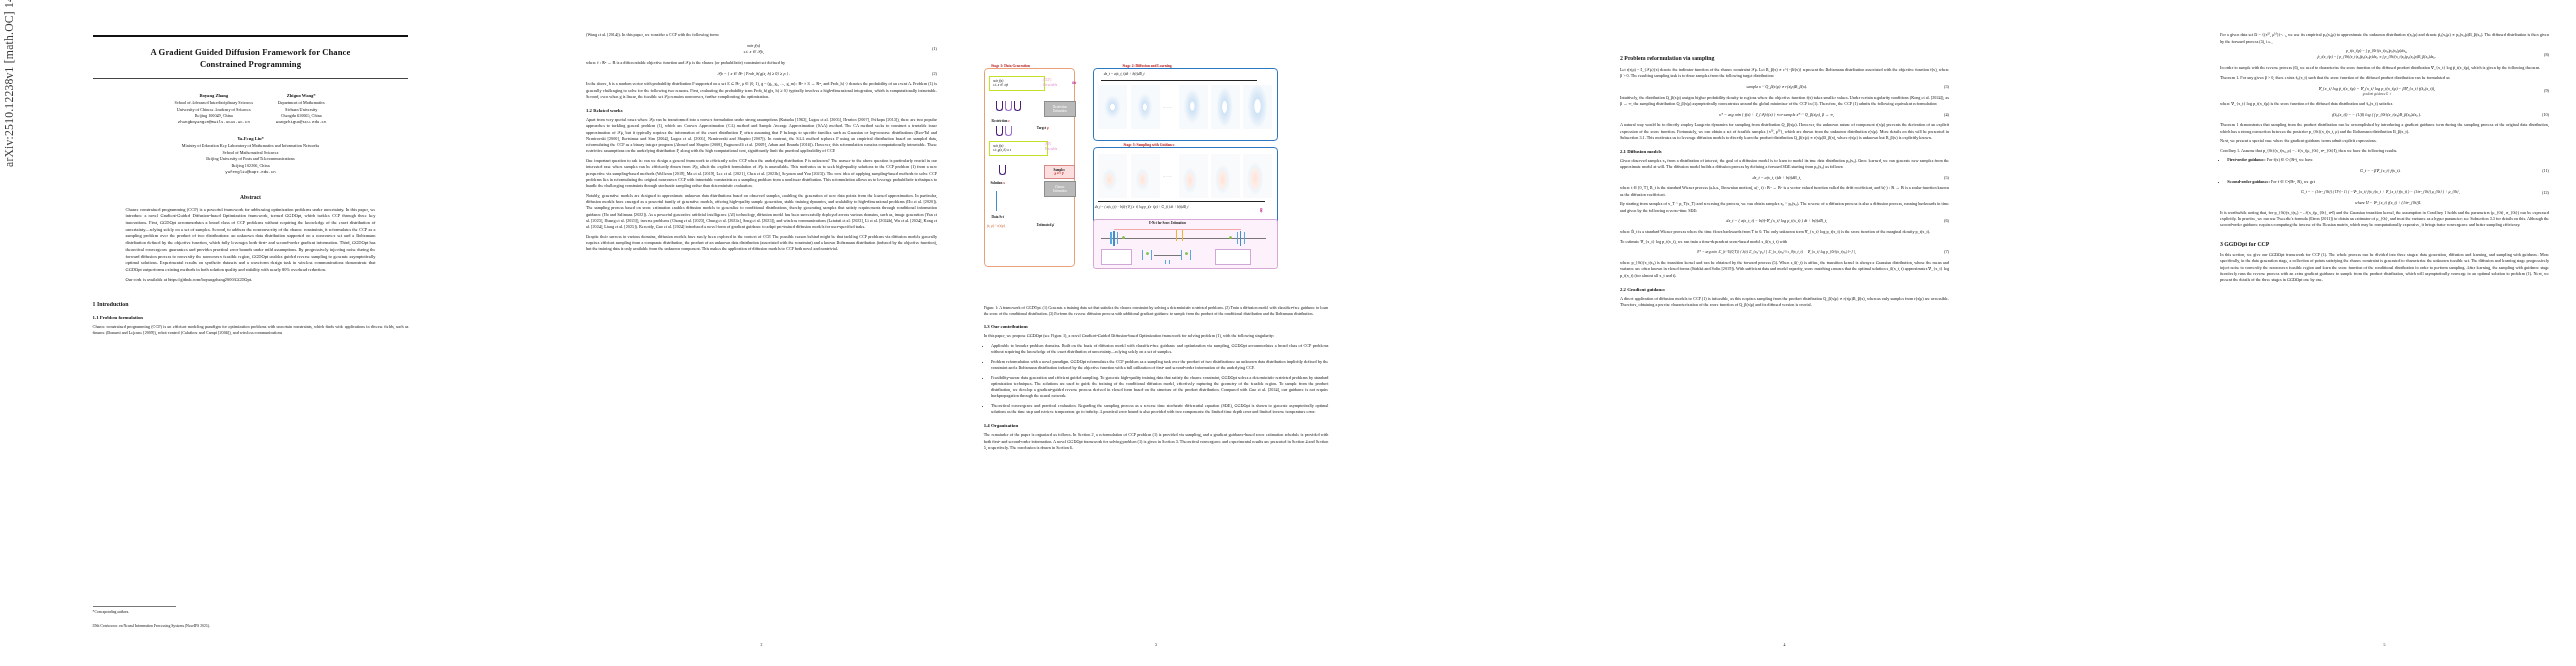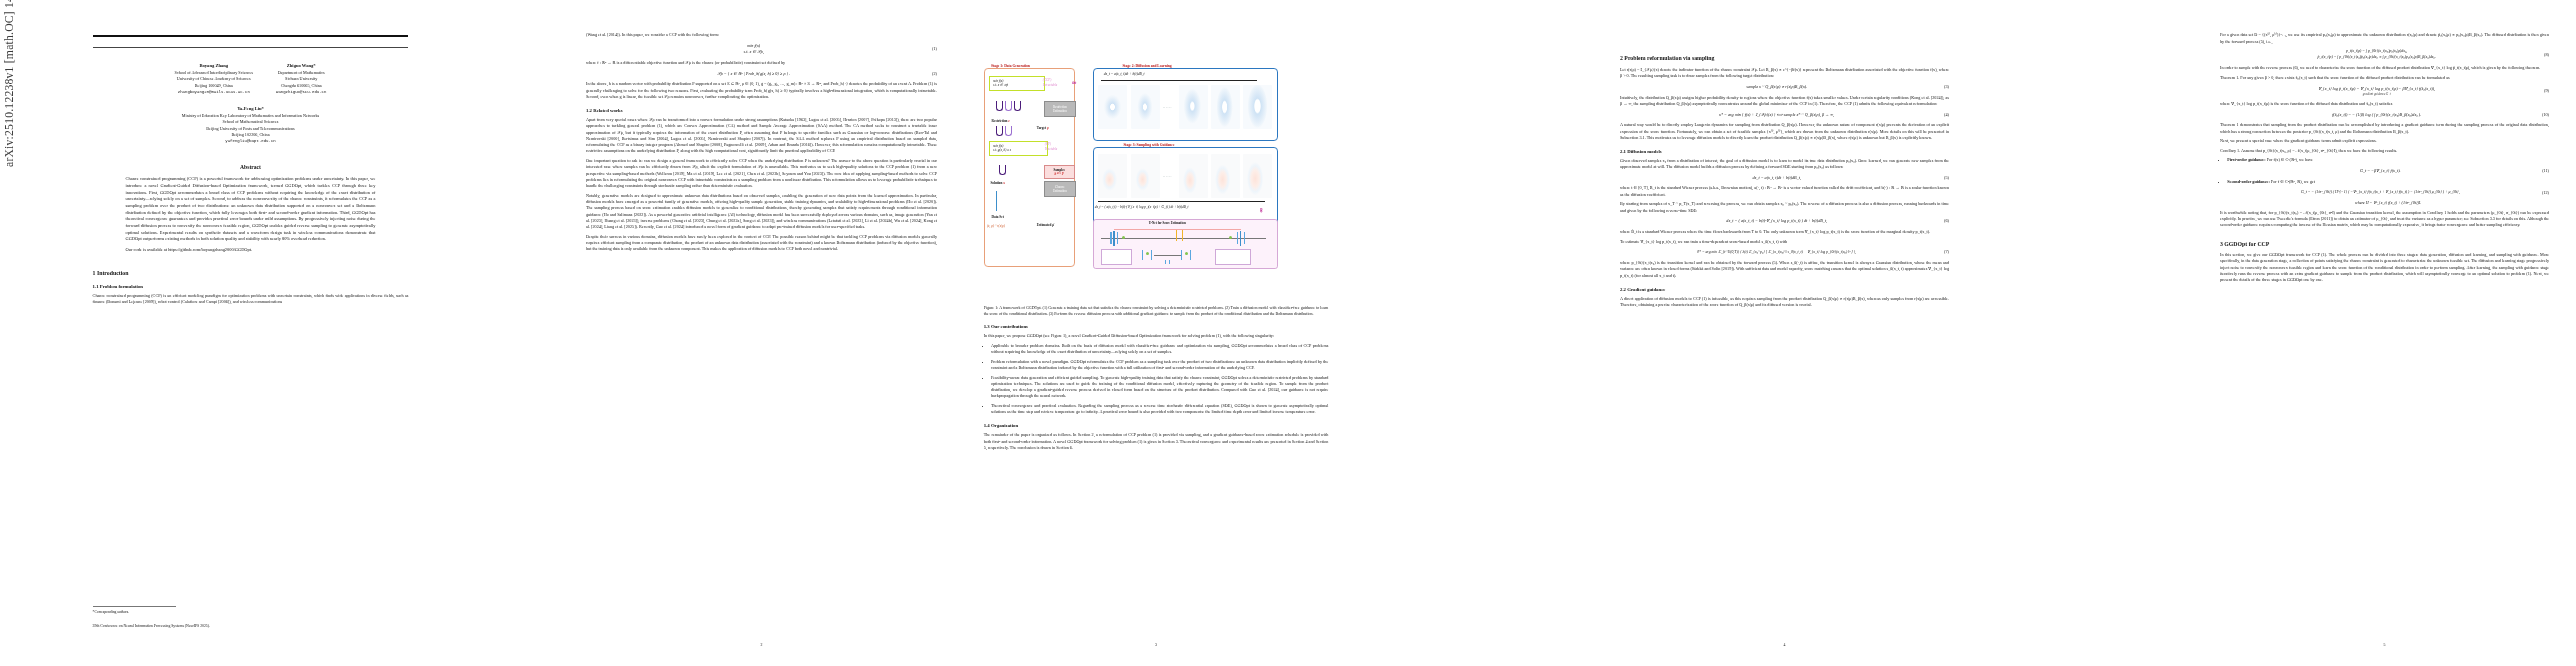--- a/index.html
+++ b/index.html
@@ -71,20 +71,24 @@
   .redi{color:#cc2222;font-style:italic;}
   .pinki{color:#e08fd0;font-style:italic;}
 </style>
 </head>
 <body>
 
 <div class="stamp">arXiv:2510.12238v1  [math.OC]  14 Oct 2025</div>
 
 <div class="page slot1" style="padding:22px 25.6px 5.6px 25.6px;">
   <hr class="rule-top">
+  <h1 class="title">
+    <span>A Gradient Guided Diffusion Framework for Chance</span><br>
+    <span>Constrained Programming</span>
+  </h1>
   <hr class="rule-thin">
 
   <div class="authors">
     <div class="auth">
       <div class="nm">Boyang Zhang</div>
       <div>School of Advanced Interdisciplinary Sciences</div>
       <div>University of Chinese Academy of Sciences</div>
       <div>Beijing 100049, China</div>
       <div class="mono">zhangboyang23@mails.ucas.ac.cn</div>
     </div>

